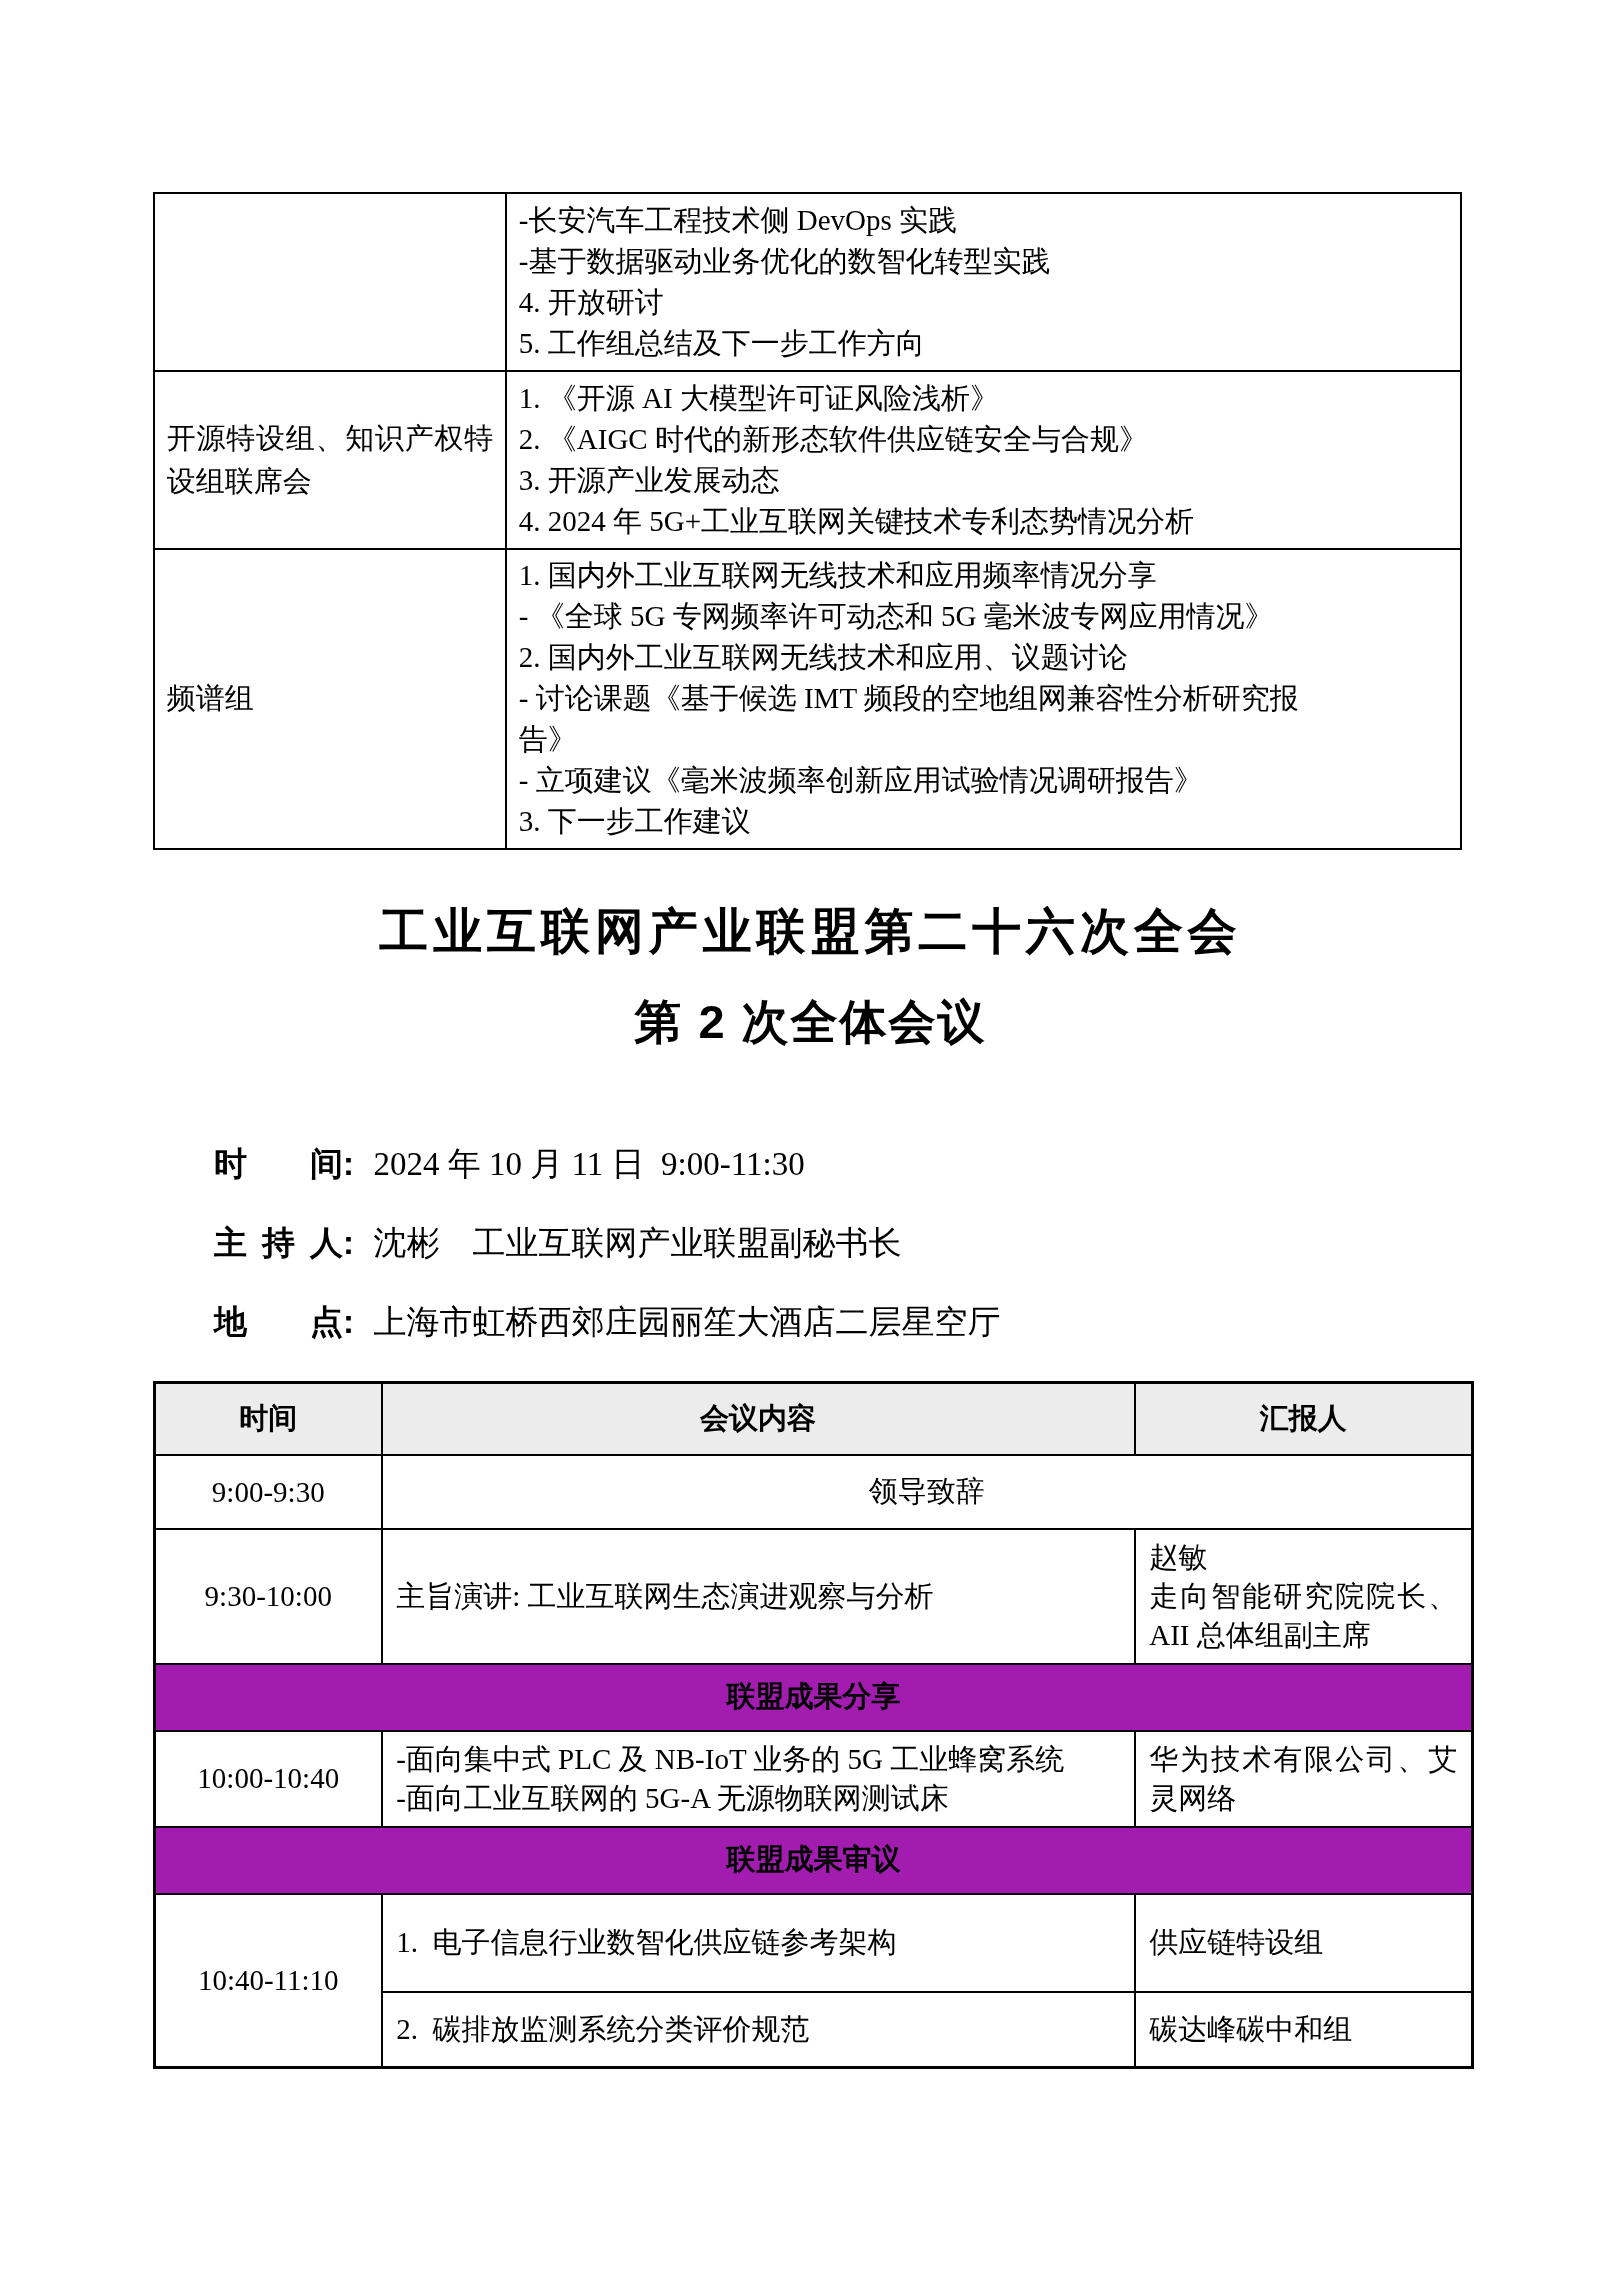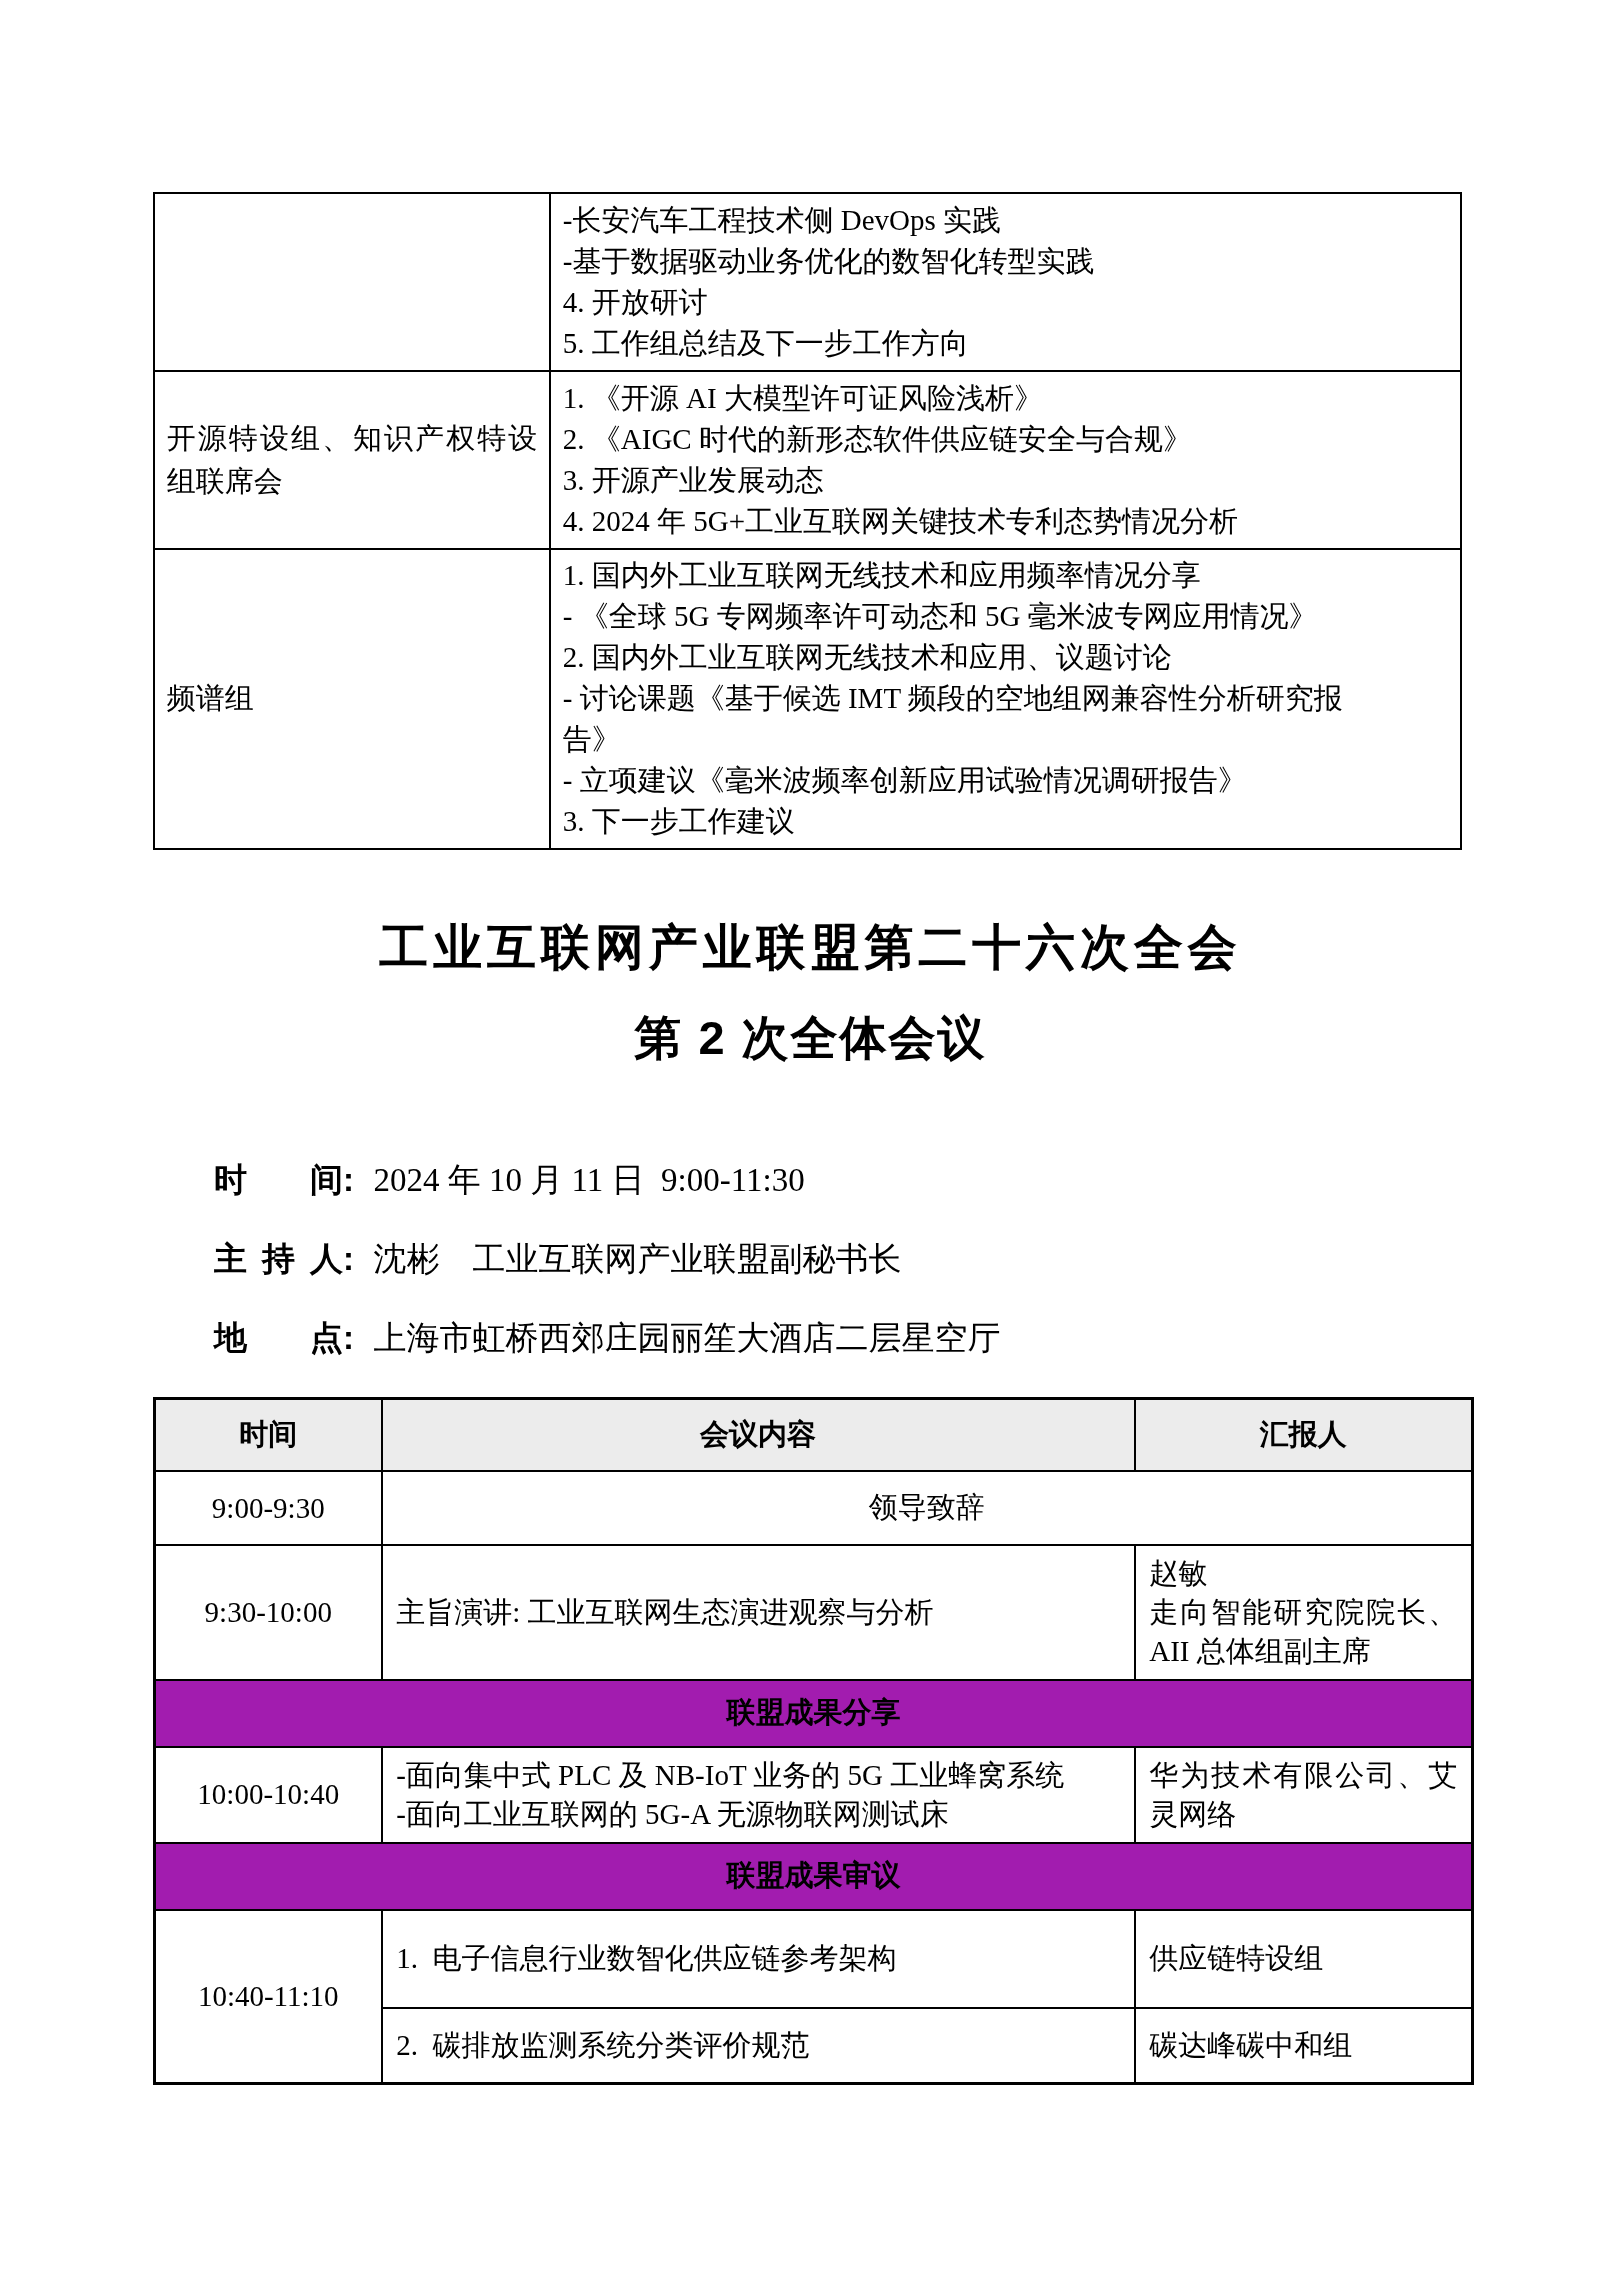--- a/index.html
+++ b/index.html
@@ -15,27 +15,27 @@
 
   
   table.wg {
     border-collapse: collapse; table-layout: fixed;
     width: 1309px; border: 2.9px solid #000;
   }
   table.wg td {
     border: 2px solid #000; vertical-align: middle;
     padding: 5.9px 11.8px; font-size: 29px; margin-left: 16px;
   }
-  td.wg-group { width: 396px; text-align: justify; line-height: 43px; padding-left: 13.7px; }
+  td.wg-group { width: 352px; text-align: justify; line-height: 43px; padding-left: 13.7px; }
   td.wg-detail { }
   .wg-line { line-height: 41px; }
 
   
   .title {
-    margin-top: 65px; text-align: center;
+    margin-top: 49px; text-align: center;
     font-family: "Liberation Sans", "DejaVu Sans", sans-serif;
     font-weight: bold; font-size: 49px; letter-spacing: 4.9px;
   }
   .subtitle {
     margin-top: 25.5px; text-align: center;
     font-family: "Liberation Sans", "DejaVu Sans", sans-serif;
     font-weight: bold; font-size: 47px; letter-spacing: 2px;
   }
 
   

